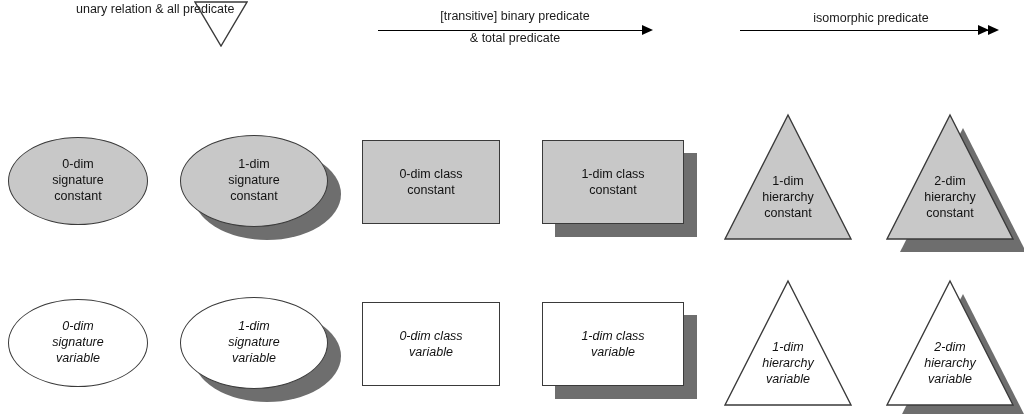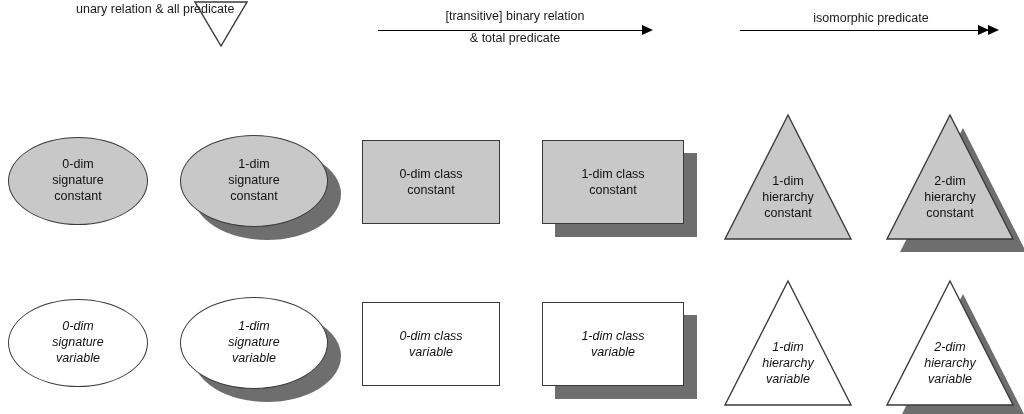--- a/index.html
+++ b/index.html
@@ -156,21 +156,21 @@
 
 <div id="canvas">
 
   <div class="hdr-label" id="hdr-unary">unary relation
 &amp; all predicate</div>
 
   <svg id="unary-triangle" viewBox="0 0 54 46">
     <polygon points="1,1 53,1 27,45" fill="none" stroke="#3a3a3a" stroke-width="1.4"></polygon>
   </svg>
 
-  <div class="hdr-label" id="hdr-binary-top">[transitive] binary relation</div>
+  <div class="hdr-label" id="hdr-binary-top">[transitive] binary predicate</div>
   <div class="axis-line" id="axis-binary"></div>
   <div class="arrow-head" id="arrow-binary-head"></div>
   <div class="hdr-label" id="hdr-iso">isomorphic predicate</div>
 
   <div class="hdr-label" id="hdr-binary-bot">&amp; total predicate</div>
   <div class="axis-line" id="axis-iso"></div>
   <div class="arrow-head" id="arrow-iso-head-1"></div>
   <div class="arrow-head" id="arrow-iso-head-2"></div>
 
   <div class="cell constant" style="left:8px; top:137px; width:140px; height:88px;">

